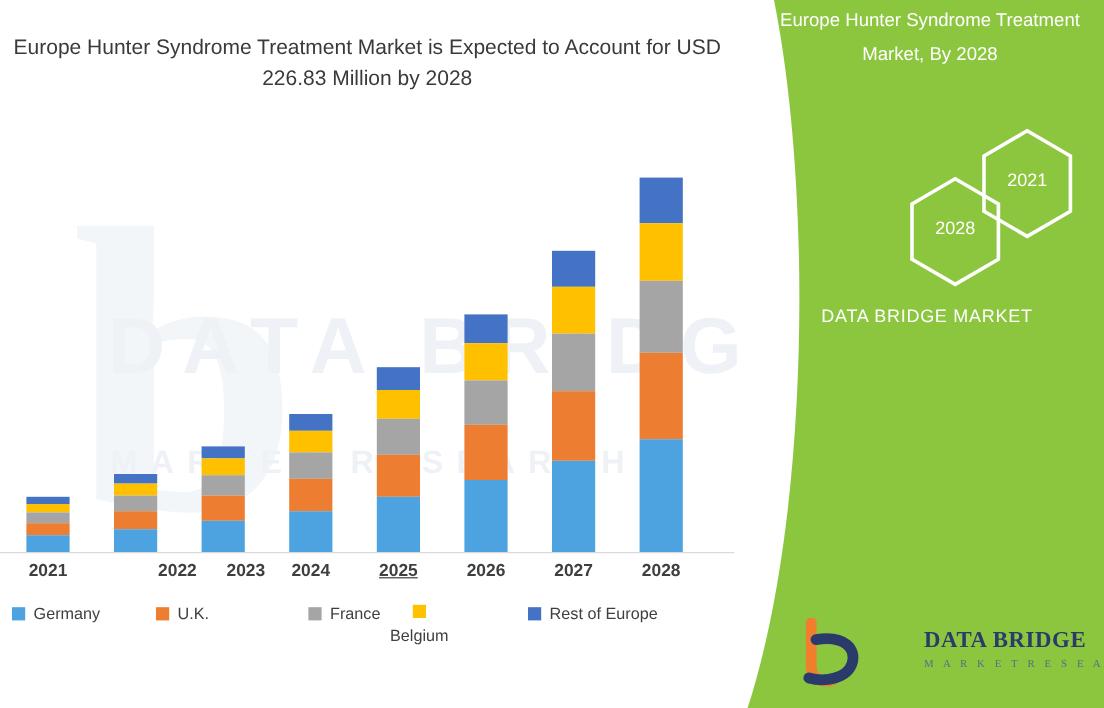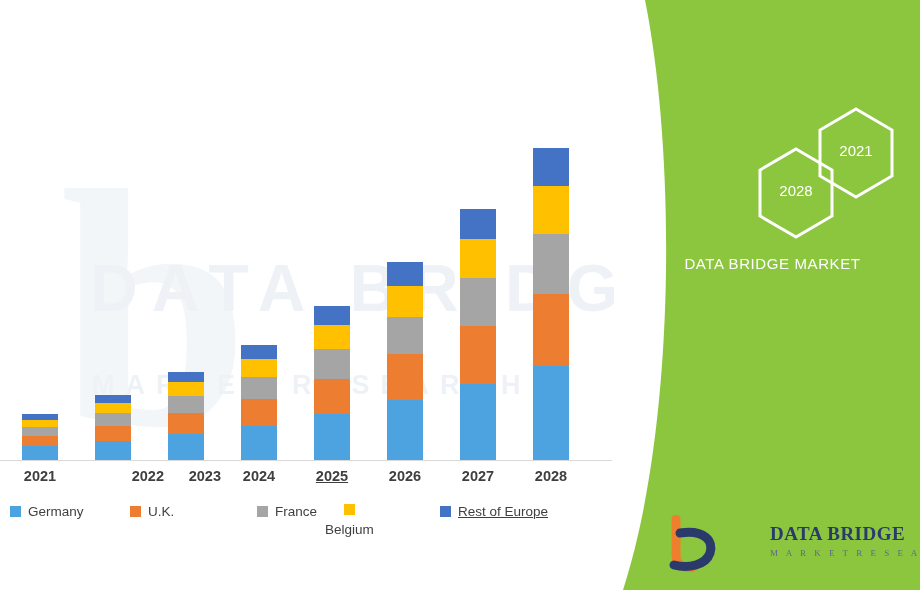--- a/index.html
+++ b/index.html
@@ -42,20 +42,21 @@
 <body>
 
 <div id="chart-panel">
 
   <div id="watermark">
     <div class="wm-b">b</div>
     <div class="wm-big">DATA BRIDGE</div>
     <div class="wm-small">MARKET RESEARCH</div>
   </div>
 
+  <div id="chart-title">Europe Hunter Syndrome Treatment Market is Expected to Account for USD 226.83 Million by 2028</div>
 
   <div id="plot">
       <div class="bar-group" style="left: 22px;">
         <div class="seg" style="height: 5.73529px; background: rgb(68, 114, 196);"></div>
         <div class="seg" style="height: 6.88235px; background: rgb(255, 192, 0);"></div>
         <div class="seg" style="height: 9.17647px; background: rgb(165, 165, 165);"></div>
         <div class="seg" style="height: 10.3235px; background: rgb(237, 125, 49);"></div>
         <div class="seg" style="height: 13.7647px; background: rgb(77, 163, 224);"></div>
       </div>
       <div class="bar-group" style="left: 95px;">
@@ -130,32 +131,33 @@
         <span>U.K.</span>
       </div>
       <div class="legend-item" style="left: 225px; margin-left: 32px;">
         <span class="legend-swatch" style="background: rgb(165, 165, 165);"></span>
         <span>France</span>
       </div>
       <div class="legend-item" style="left: 325px; flex-direction: column;">
         <span class="legend-swatch" style="background: rgb(255, 192, 0);"></span>
         <span>Belgium</span>
       </div>
-      <div class="legend-item" style="left: 440px; text-decoration: underline;">
+      <div class="legend-item" style="left: 440px;">
         <span class="legend-swatch" style="background: rgb(68, 114, 196);"></span>
         <span>Rest of Europe</span>
       </div>
     </div>
 </div>
 
 <div id="right-panel">
   <svg id="green-shape" viewBox="0 0 315 590" preserveAspectRatio="none">
     <path d="M40,0 L315,0 L315,590 L18,590 C70,430 72,160 40,0 Z" fill="#8cc63f"></path>
   </svg>
 
+  <div id="right-title">Europe Hunter Syndrome Treatment Market, By 2028</div>
 
   <svg class="hex" style="left:208px;top:105px;width:86px;height:96px;" viewBox="0 0 86 96">
     <polygon points="43,4 79,25 79,71 43,92 7,71 7,25" fill="none" stroke="#ffffff" stroke-width="3"></polygon>
   </svg>
   <div style="position:absolute;left:208px;top:142px;width:86px;text-align:center;color:#fff;font-size:15px;">2021</div>
 
   <svg class="hex" style="left:148px;top:145px;width:86px;height:96px;" viewBox="0 0 86 96">
     <polygon points="43,4 79,25 79,71 43,92 7,71 7,25" fill="none" stroke="#ffffff" stroke-width="3"></polygon>
   </svg>
   <div style="position:absolute;left:148px;top:182px;width:86px;text-align:center;color:#fff;font-size:15px;">2028</div>

